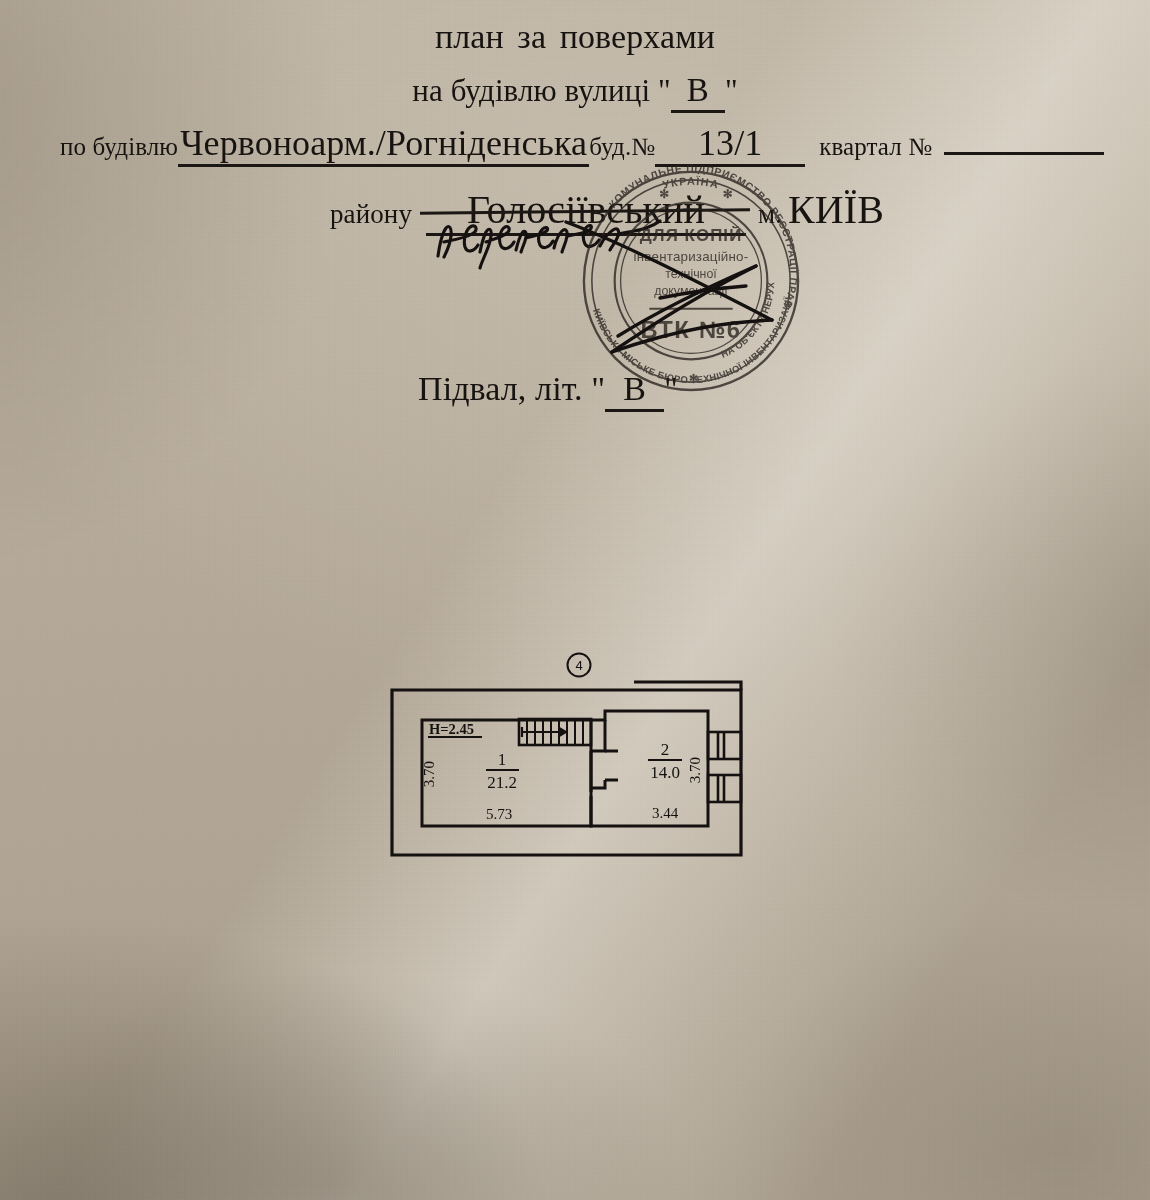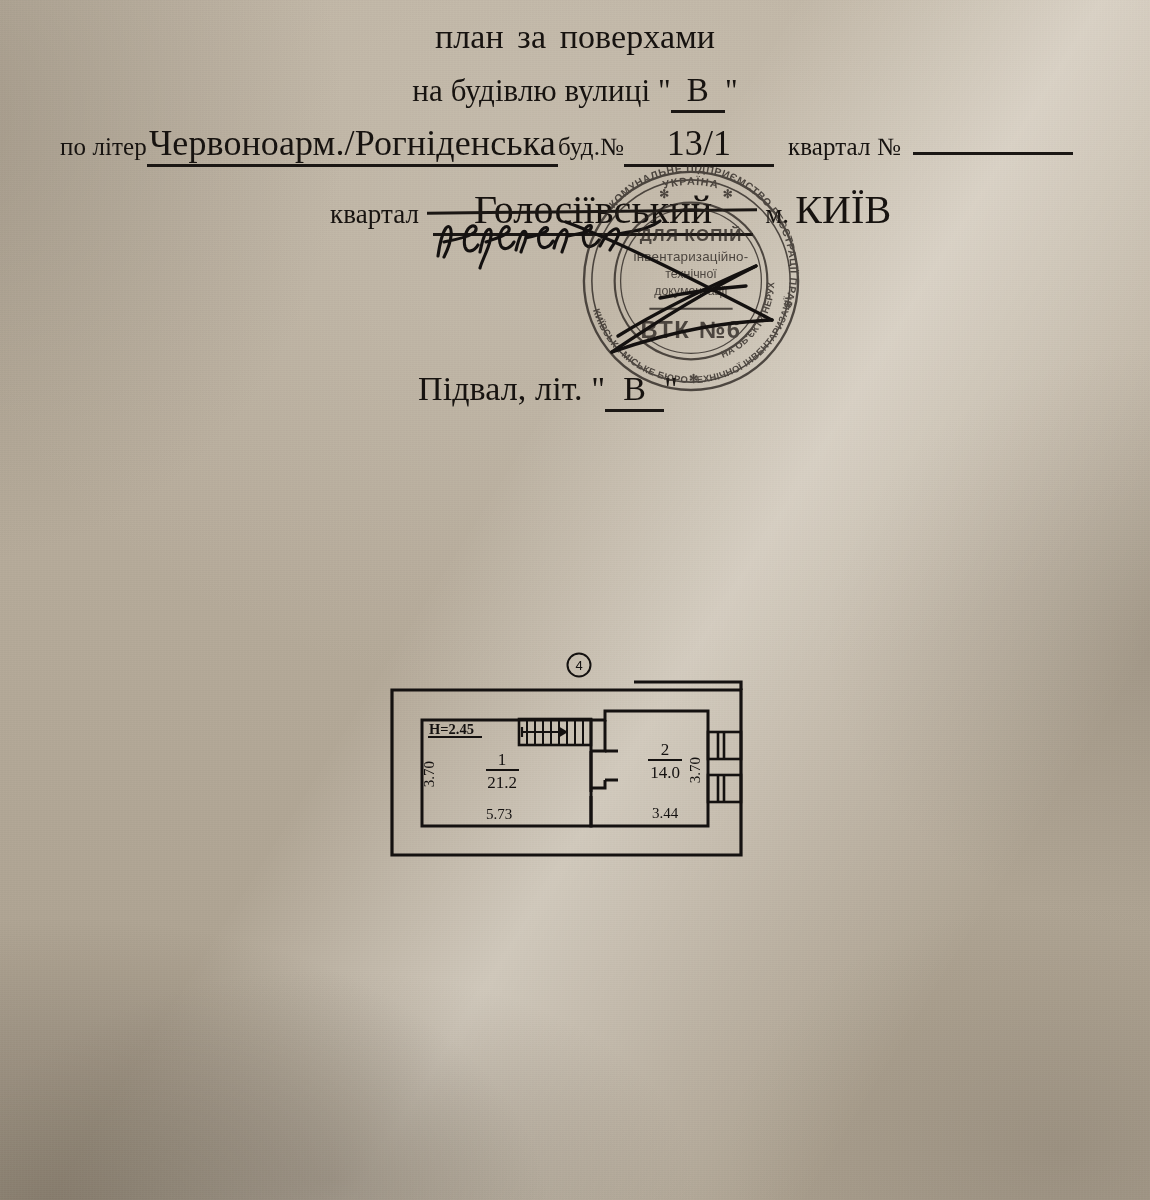--- a/index.html
+++ b/index.html
@@ -132,25 +132,25 @@
   <div id="grain"></div>
 
   <div class="doc-text title-line">план за  поверхами</div>
 
   <div class="doc-text row2">
     <span>на  будівлю вулиці</span>
     <span>"</span><span class="blank-under val-letter">В</span><span>"</span>
   </div>
 
   <div class="doc-text row3">
-    <span>по літер</span><span class="underline-field big" style="padding:0 2px;">Червоноарм./Рогніденська</span><span>буд.№</span><span class="underline-field big" style="width:150px;">13/1</span><span style="padding-left:14px;">квартал №</span><span class="underline-field big" style="width:160px;margin-left:12px;"></span>
+    <span>по будівлю</span><span class="underline-field big" style="padding:0 2px;">Червоноарм./Рогніденська</span><span>буд.№</span><span class="underline-field big" style="width:150px;">13/1</span><span style="padding-left:14px;">квартал №</span><span class="underline-field big" style="width:160px;margin-left:12px;"></span>
   </div>
 
   <div class="doc-text row4">
-    <span>квартал</span><span class="underline-field big struck" style="width:320px;margin-left:14px;">Голосіївський</span><span style="padding-left:12px;">м.</span><span class="big" style="padding-left:6px;margin-top:28px;">КИЇВ</span>
+    <span>району</span><span class="underline-field big struck" style="width:320px;margin-left:14px;">Голосіївський</span><span style="padding-left:12px;">м.</span><span class="big" style="padding-left:6px;margin-top:28px;">КИЇВ</span>
   </div>
 
   <div class="doc-text row5">
     <span>Підвал, літ.</span>
     <span>"</span><span class="blank-under" style="padding:0 18px 1px 18px;">В</span><span>"</span>
   </div>
 
   <svg id="handwriting" viewBox="0 0 240 60">
     <title>Печерський</title>
     <path class="ink" stroke-width="3.1" stroke-linecap="round" stroke-linejoin="round" d="M6,44 C8,30 11,20 14,16 C17,12 20,16 19,24 C18,33 14,41 12,45

